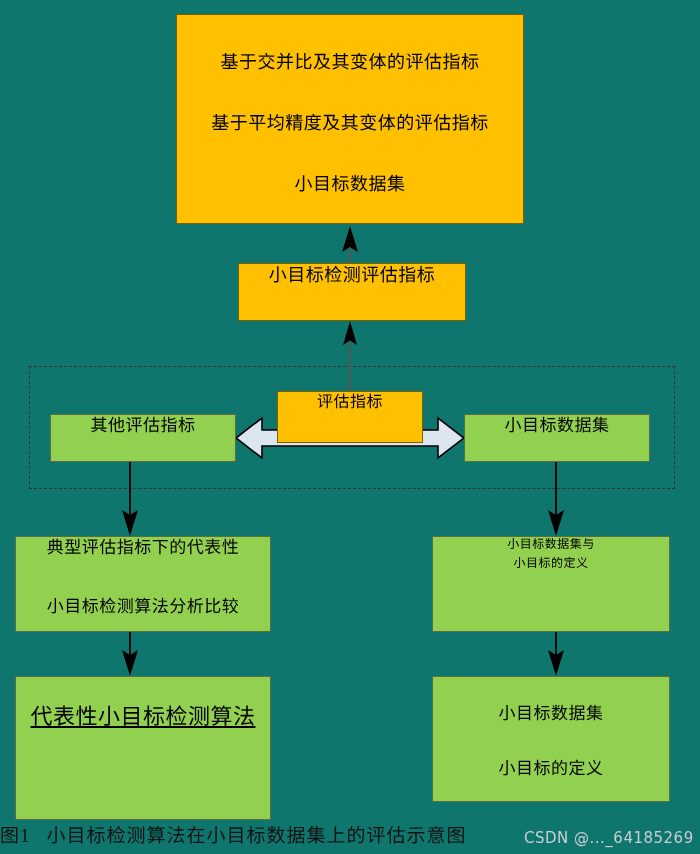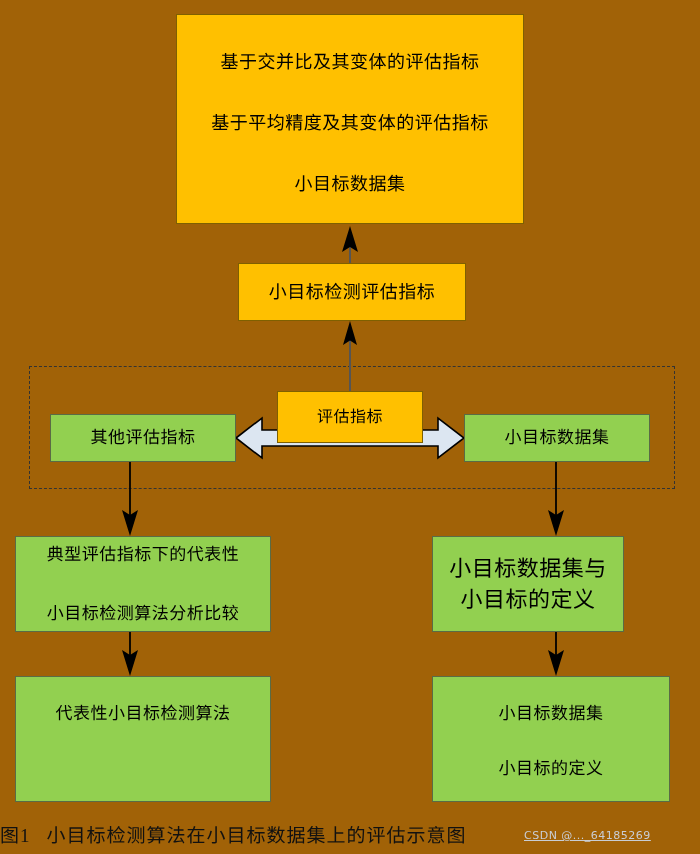--- a/index.html
+++ b/index.html
@@ -5,33 +5,32 @@
 <style>
   html, body {
     margin: 0;
     padding: 0;
     background: #ffffff;
   }
   #canvas {
     position: relative;
     width: 700px;
     height: 854px;
-    background: #a16207;
+    background: #0f766e;
     font-family: "Liberation Serif", "DejaVu Serif", serif;
     overflow: hidden;
   }
 
   
   .node {
     position: absolute;
     box-sizing: border-box;
     display: flex;
     flex-direction: column;
     align-items: center;
-    justify-content: center;
     text-align: center;
     color: #000000;
     line-height: 1.25;
     letter-spacing: 0.5px;
     z-index: 4;
   }
   .node .line { display: block; white-space: nowrap; }
 
   .orange {
     background: #FFC000;
@@ -82,30 +81,31 @@
   #node-compare {
     left: 15px;  top: 536px;
     width: 256px; height: 96px;
     font-size: 17px;
     gap: 33px;
   }
   #node-compare .line + .line { margin-top: 5px; }
 
   #node-perf {
     left: 15px;  top: 676px;
-    width: 256px; height: 126px;
-    font-size: 17px;
+    width: 256px; height: 144px;
+    font-size: 22px;
     justify-content: space-between;
     padding: 26px 0 22px 0;
+    text-decoration: underline;
   }
 
   #node-dataset-def {
     left: 432px; top: 536px;
-    width: 192px; height: 96px;
-    font-size: 22px;
+    width: 238px; height: 96px;
+    font-size: 12px;
   }
   #node-dataset-def .line + .line { margin-top: 4px; }
 
   #node-dataset-def2 {
     left: 432px; top: 676px;
     width: 238px; height: 126px;
     font-size: 17px;
     justify-content: space-between;
     padding: 26px 0 22px 0;
   }
@@ -140,27 +140,26 @@
     font-family: "Liberation Serif", "DejaVu Serif", serif;
     letter-spacing: 1px;
     z-index: 5;
   }
   #caption .cap-num { margin-right: 16px; }
 
   
   #watermark {
     position: absolute;
     left: 524px; top: 829px;
-    font-size: 11px;
+    font-size: 15px;
     color: #c9cdd4;
     font-family: "DejaVu Sans", sans-serif;
     letter-spacing: 0.5px;
     z-index: 7;
     white-space: nowrap;
-    text-decoration: underline;
   }
 </style>
 </head>
 <body>
 
 <div id="canvas">
 
   <div id="group-box"></div>
 
   <svg id="connectors" viewBox="0 0 700 854" width="700" height="854" xmlns="http://www.w3.org/2000/svg">

